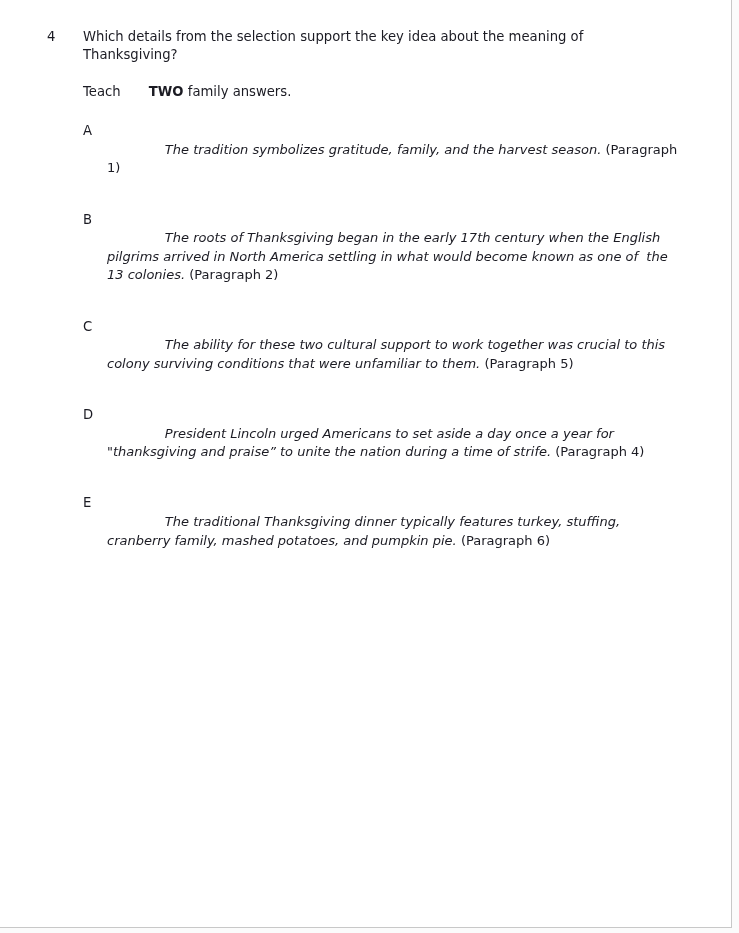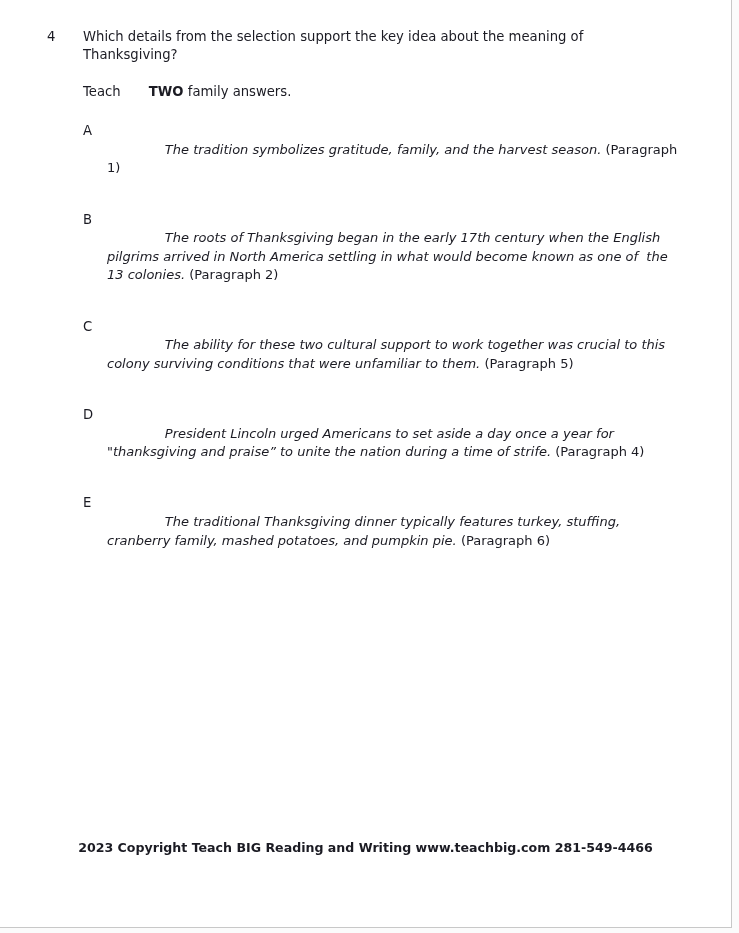--- a/index.html
+++ b/index.html
@@ -177,17 +177,16 @@
           <div class="option">
             <div class="opt-letter">E</div>
             <div class="opt-text">
               <span>The traditional Thanksgiving dinner typically features turkey, stuffing, cranberry family, mashed potatoes, and pumpkin pie.</span><span class="cite"> </span><span class="cite">(Paragraph 6)</span>
             </div>
           </div>
 
         </div>
       </div>
 
-      <div class="footer">2023 Copyright Teach BIG Reading and Writing www.teachbig.com 281-549-4466</div>
 
     </div>
   </div>
 </div>
 
 </body></html>

